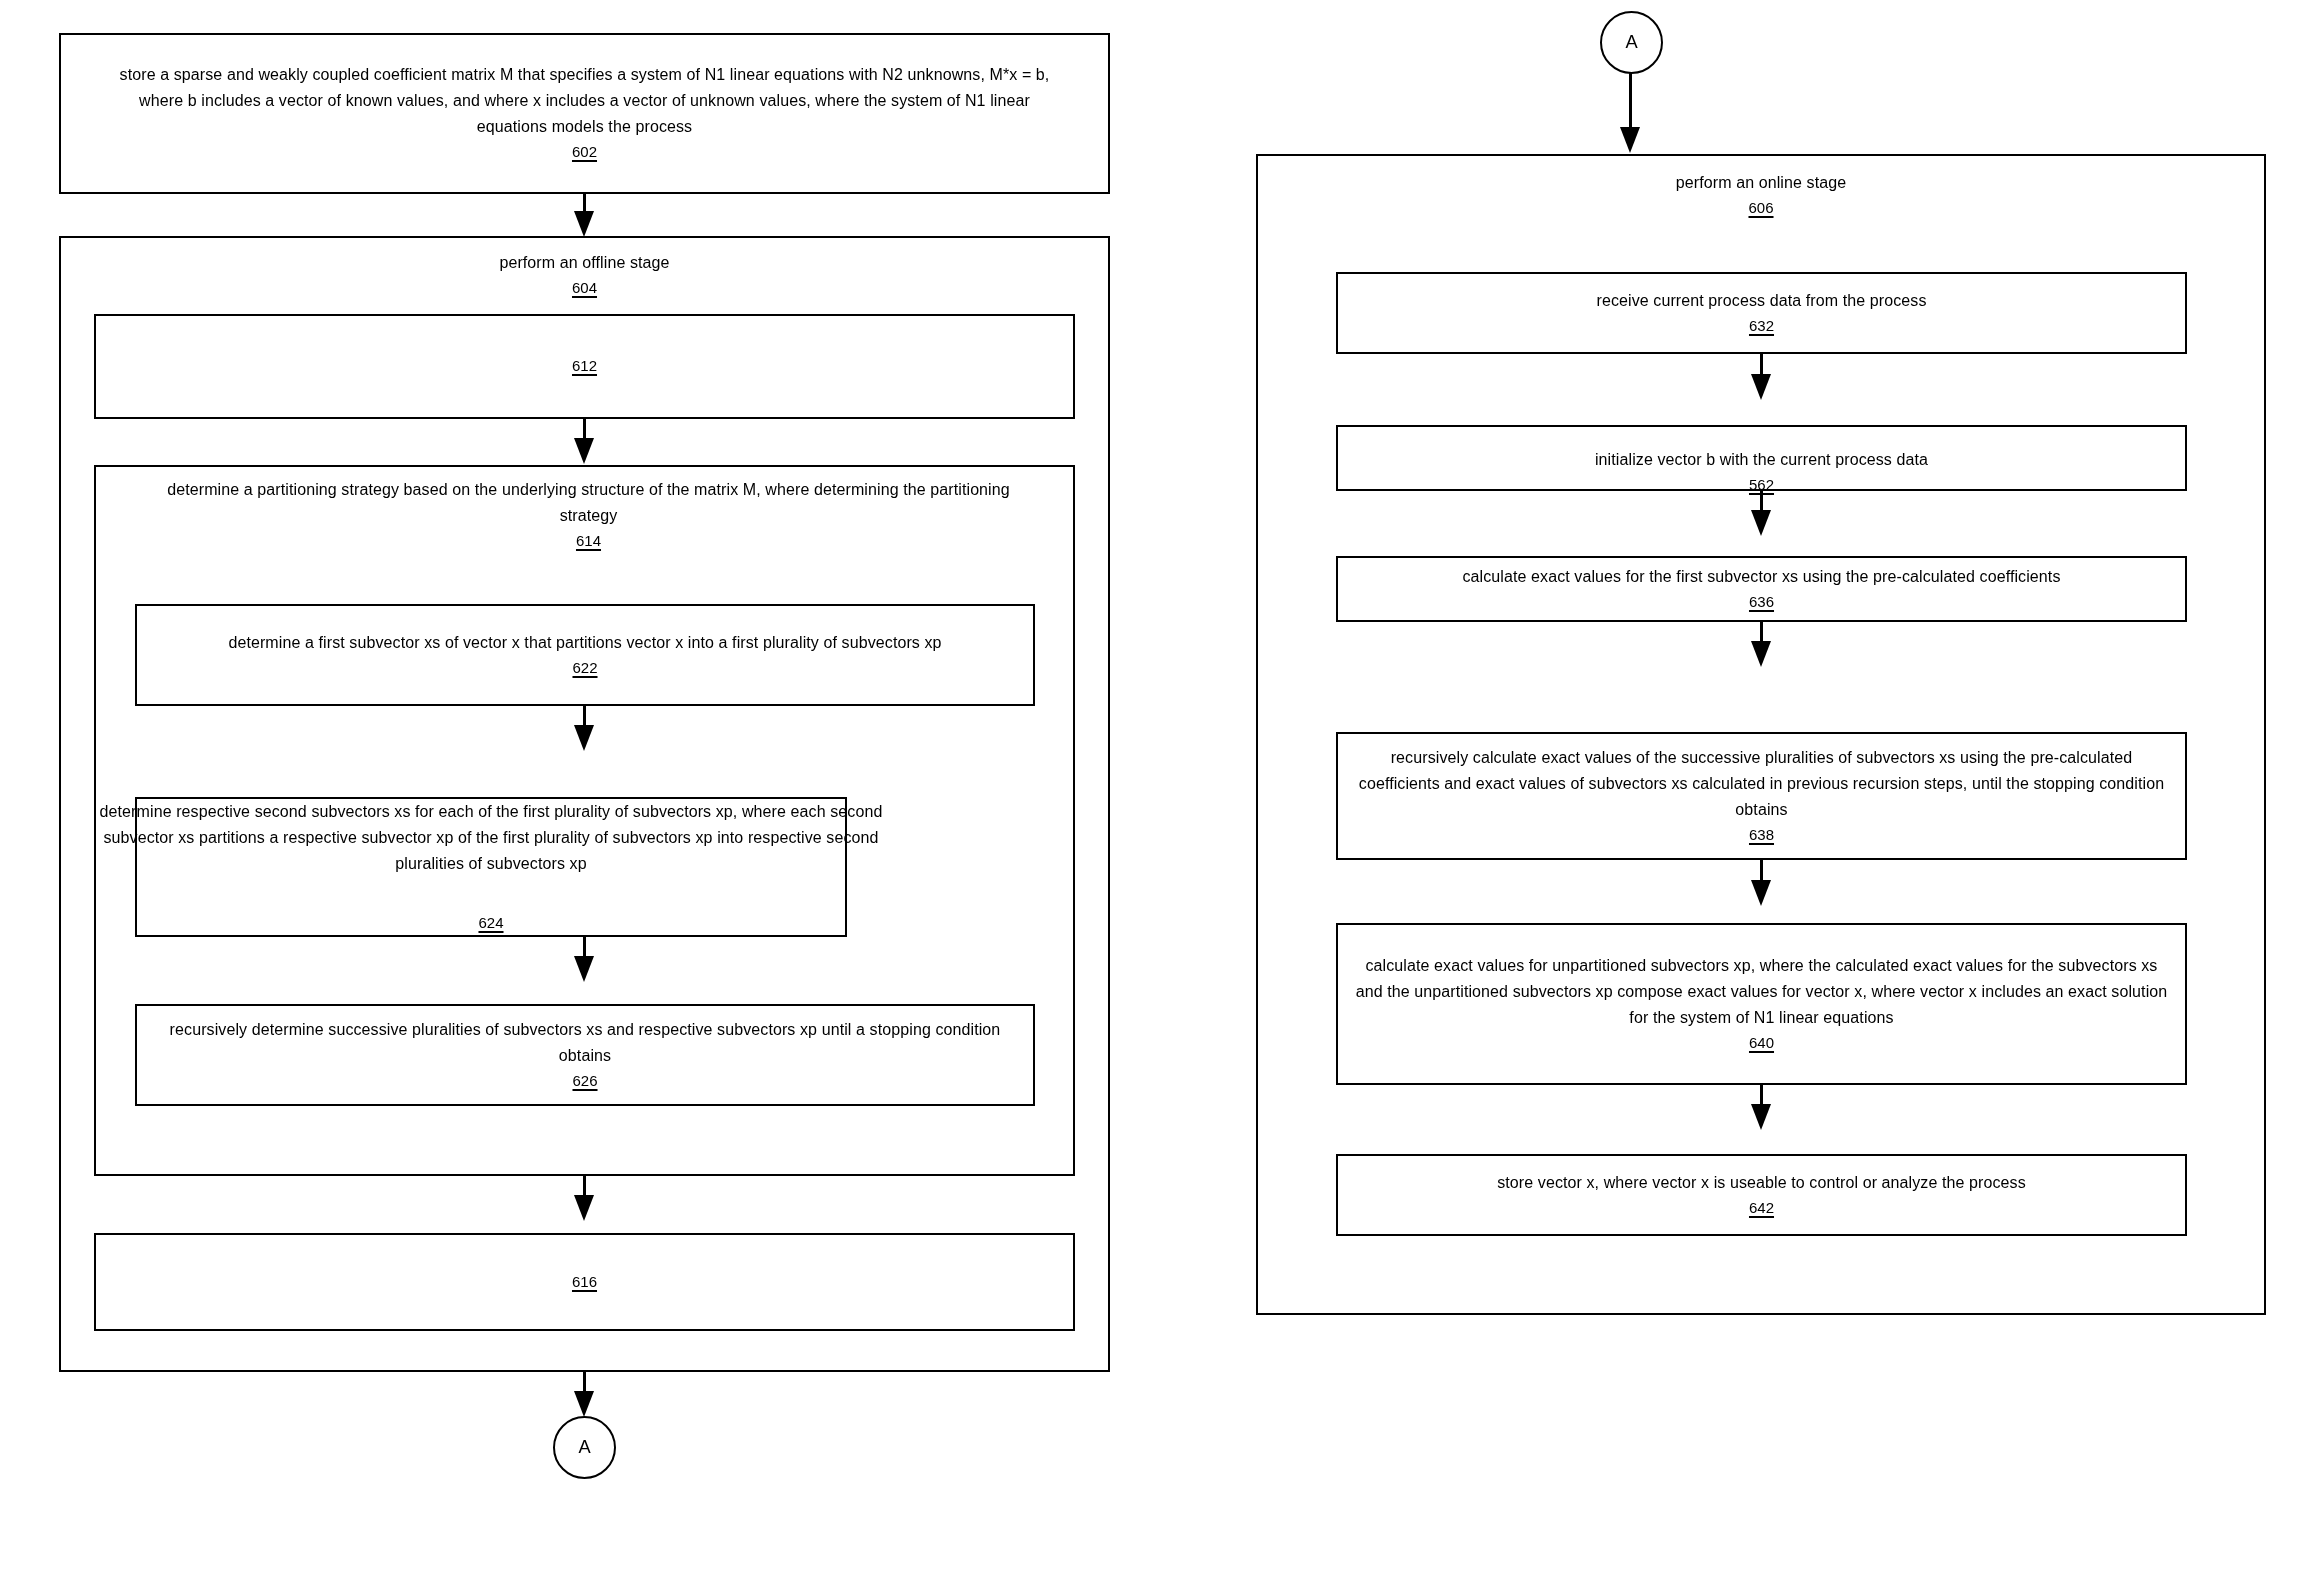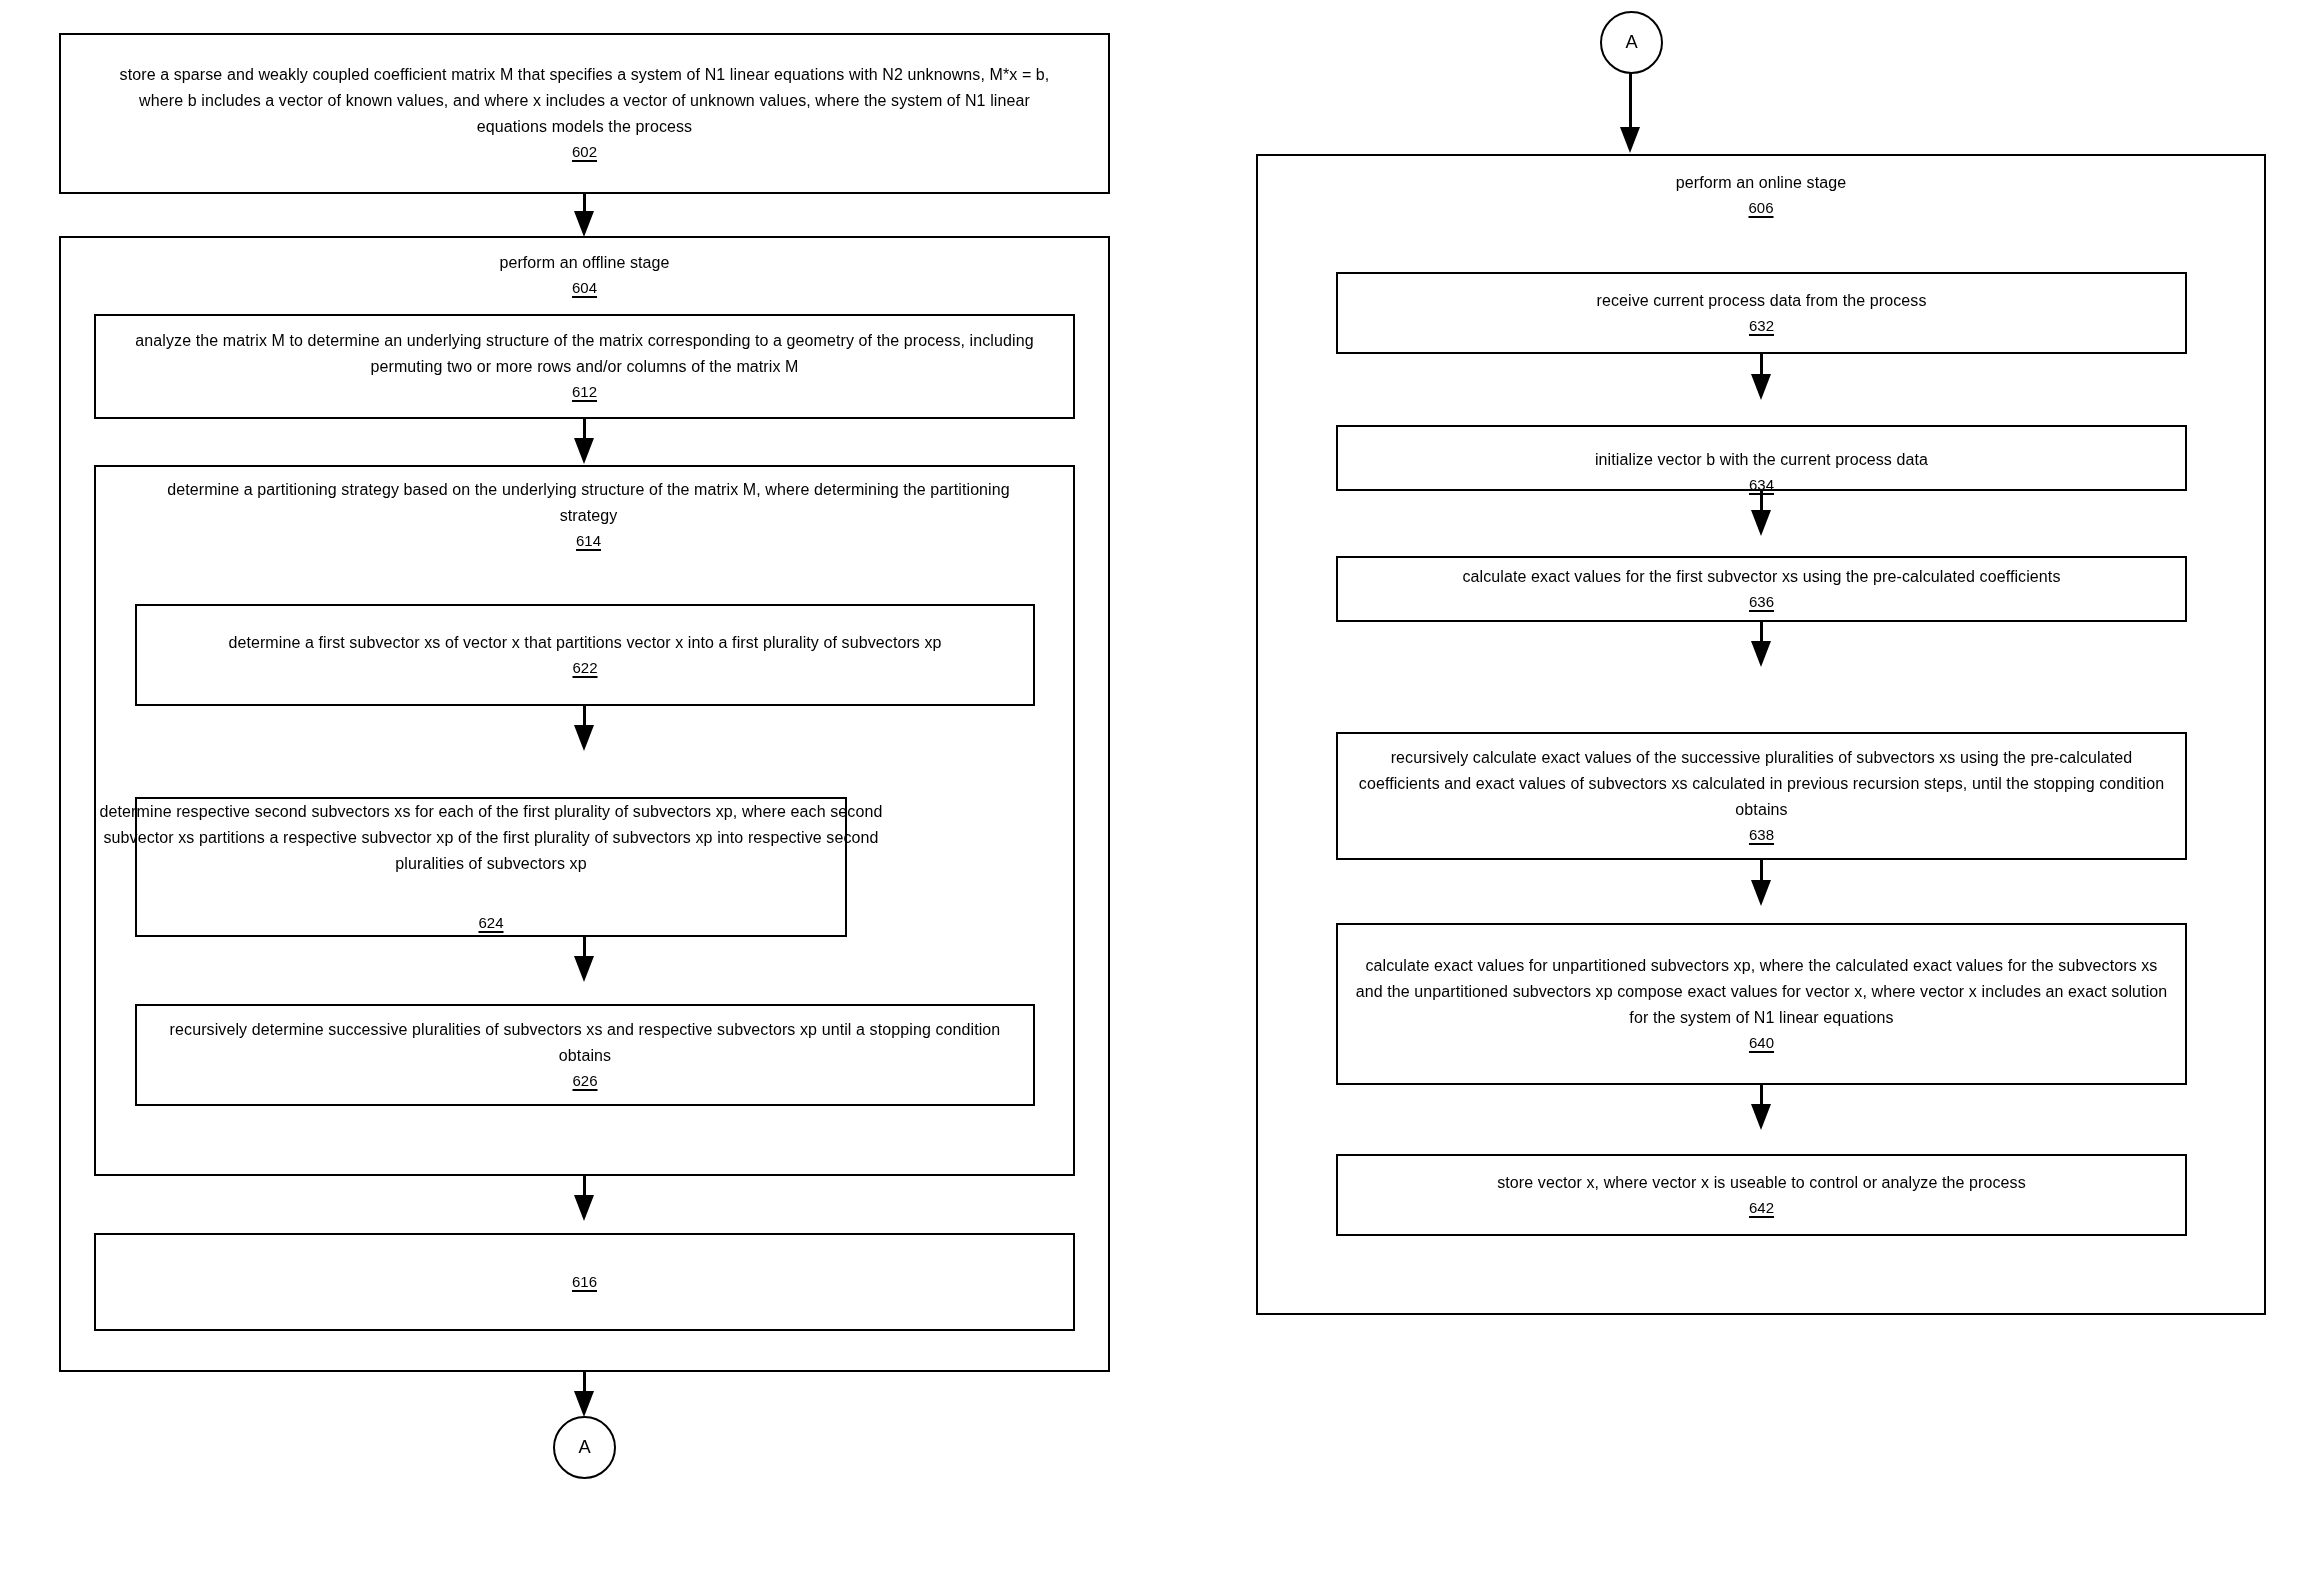--- a/index.html
+++ b/index.html
@@ -92,21 +92,20 @@
 <div class="arrowhead" style="left:574px; top:211px;"></div>
 
 <div class="box" style="left:59px; top:236px; width:1051px; height:1136px; align-items:stretch;">
   <div class="container-label">
     <div class="box-text">perform an offline stage</div>
     <div class="box-num">604</div>
   </div>
 </div>
 
 <div class="box" style="left:94px; top:314px; width:981px; height:105px; justify-content:center;">
-  <div class="box-text" style="width:927px;">analyze the matrix M to determine an underlying structure of the matrix corresponding to a geometry of the process, including permuting two or more rows and/or columns of the matrix M</div>
   <div class="box-num">612</div>
 </div>
 
 <div class="conn" style="left:583px; top:418px; height:22.6px;"></div>
 <div class="arrowhead" style="left:574px; top:438px;"></div>
 
 <div class="box" style="left:94px; top:465px; width:981px; height:711px; align-items:stretch;">
   <div class="container-label" style="top:9.7px;padding-left:8px;">
     <div class="box-text" style="width:879px; margin:0 auto;">determine a partitioning strategy based on the underlying structure of the matrix M, where determining the partitioning strategy</div>
     <div class="box-num">614</div>
@@ -165,21 +164,21 @@
 <div class="box" style="left:1336px; top:272px; width:851px; height:82px; justify-content:center;">
   <div class="box-text" style="width:792px;">receive current process data from the process</div>
   <div class="box-num">632</div>
 </div>
 
 <div class="conn" style="left:1760px; top:354px; height:22.6px;"></div>
 <div class="arrowhead" style="left:1751px; top:374px;"></div>
 
 <div class="box" style="left:1336px; top:425px; width:851px; height:66px; justify-content:center;">
   <div class="box-text" style="width:792px;margin-top:28px;">initialize vector b with the current process data</div>
-  <div class="box-num">634</div>
+  <div class="box-num">562</div>
 </div>
 
 <div class="conn" style="left:1760px; top:490px; height:22.6px;"></div>
 <div class="arrowhead" style="left:1751px; top:510px;"></div>
 
 <div class="box" style="left:1336px; top:556px; width:851px; height:66px; justify-content:center;">
   <div class="box-text" style="width:825px;">calculate exact values for the first subvector xs using the pre-calculated coefficients</div>
   <div class="box-num">636</div>
 </div>
 

